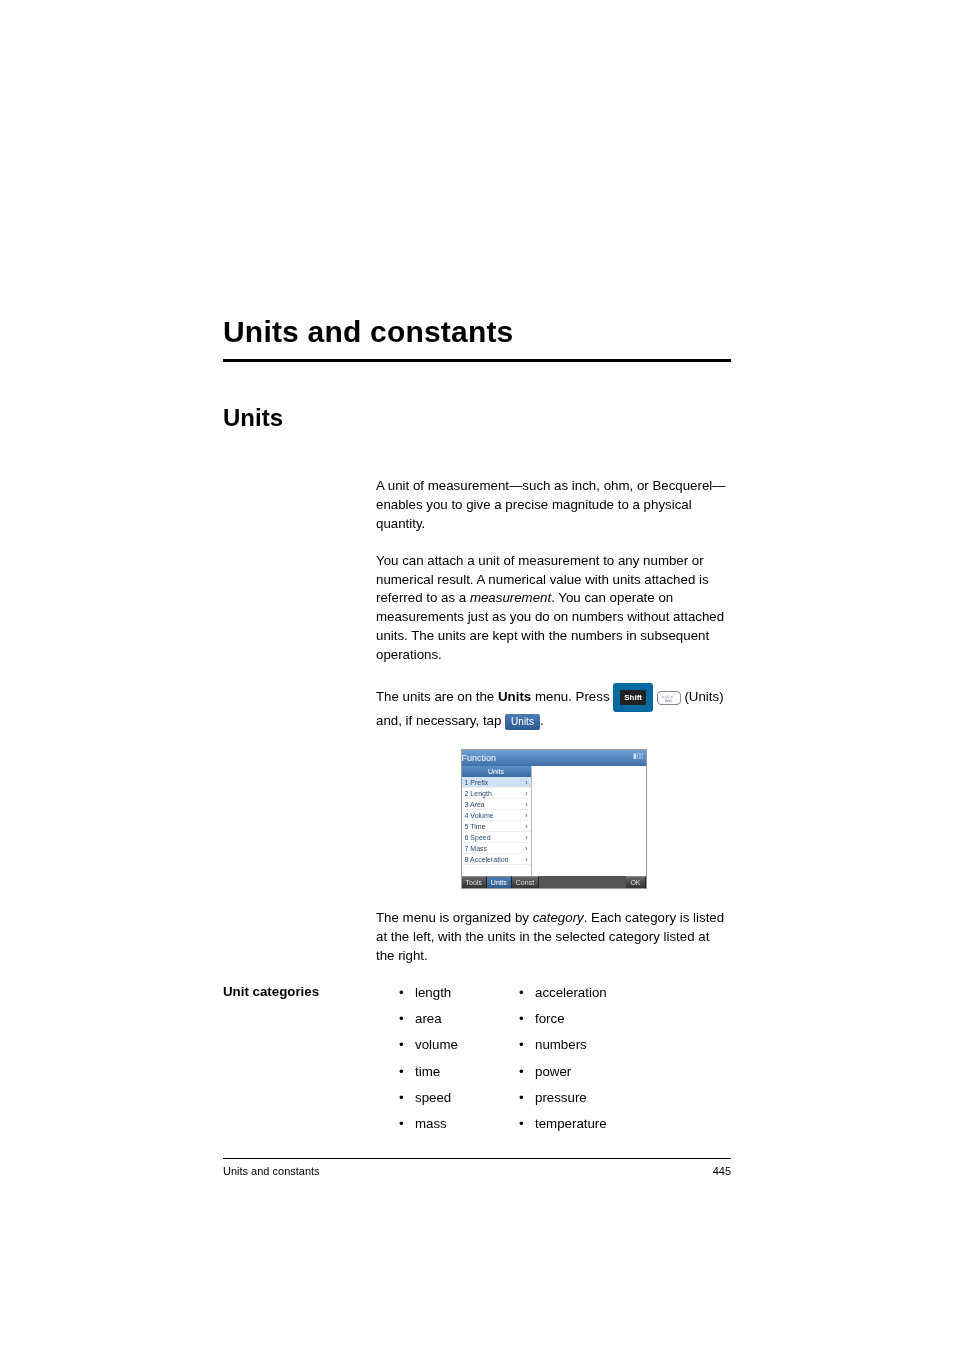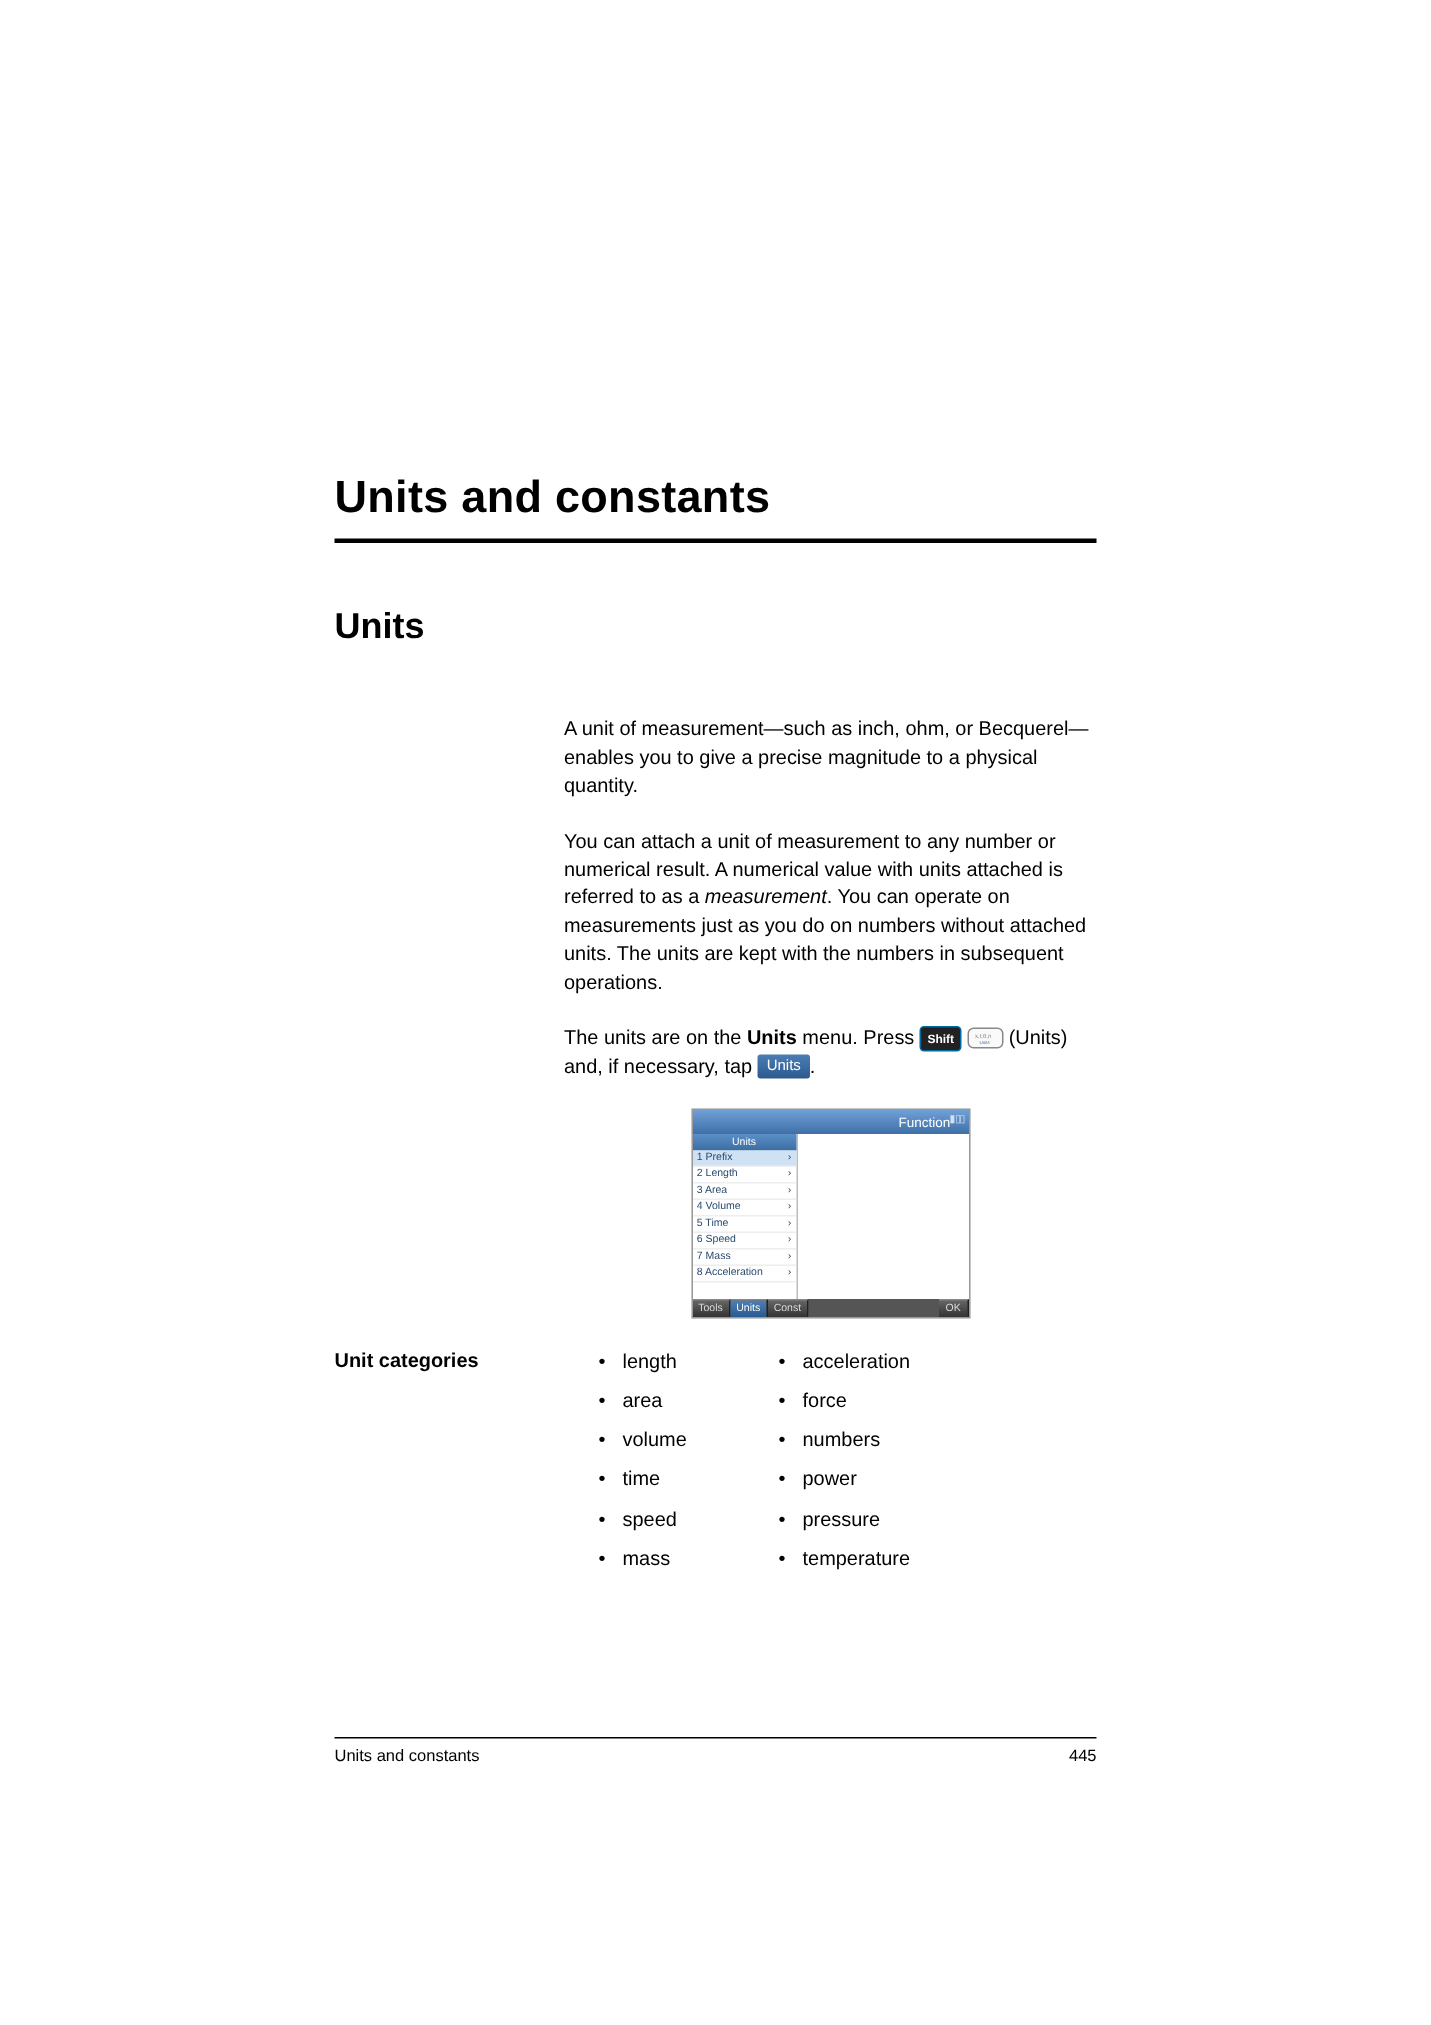--- a/index.html
+++ b/index.html
@@ -46,21 +46,21 @@
       display: inline-block;
       vertical-align: middle;
     }
     .shift-key {
       background: #222;
       color: #fff;
       font-size: 8px;
       font-weight: bold;
       border-radius: 3px;
       padding: 2px 4px;
-      border: 1px solid #0369a1;
+      border: 7px solid #0369a1;
     }
     .units-key {
       background: #fafafa;
       border: 1px solid #888;
       border-radius: 4px;
       padding: 1px 3px 0 3px;
       font-size: 8px;
       color: #555;
       width: 24px;
       height: 14px;
@@ -81,22 +81,22 @@
     .shot {
       width: 186px;
       margin: 0 auto 20px auto;
       border: 1px solid #999;
       font-size: 8px;
       background: #e8e8e8;
     }
     .shot-title {
       background: linear-gradient(#6fa0d6, #3f6fa8);
       color: #fff;
-      text-align: right;
-      padding: 3px 12px;
+      text-align: left;
+      padding: 3px 0;
       font-size: 9px;
       position: relative;
     }
     .shot-title-icons {
       position: absolute;
       right: 3px;
       top: 2px;
       font-size: 7px;
       color: #cfe2f3;
       letter-spacing: -1px;
@@ -263,20 +263,23 @@
       </div>
       <div class="shot-bottom">
         <div class="shot-tab">Tools</div>
         <div class="shot-tab active">Units</div>
         <div class="shot-tab">Const</div>
         <div class="shot-tab spacer"></div>
         <div class="shot-tab">OK</div>
       </div>
     </div>
 
+    <p class="para">
+      <span>The menu is organized by </span><span class="italic">category</span><span>. Each category is listed at the left, with the units in the selected category listed at the right.</span>
+    </p>
   </div>
 
   <div class="row-section">
     <div class="side-heading">Unit categories</div>
     <div class="cat-cols">
       <ul class="cat-col col1">
         <li>length</li>
         <li>area</li>
         <li>volume</li>
         <li>time</li>

